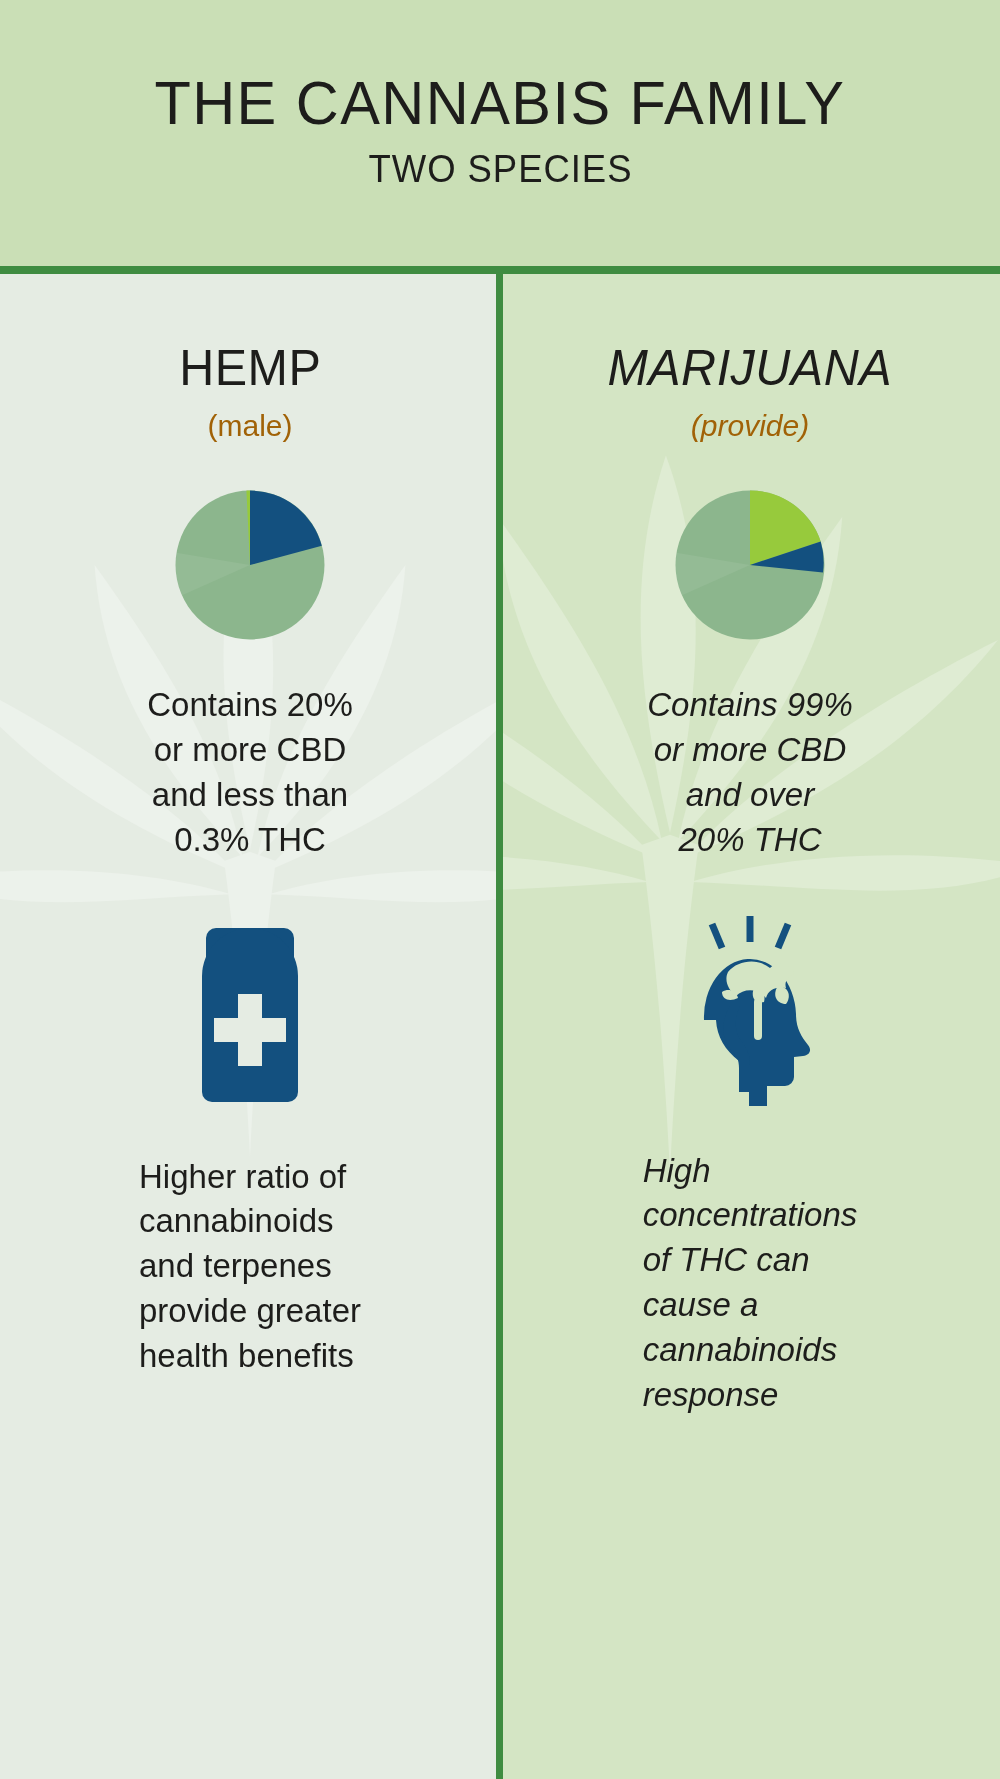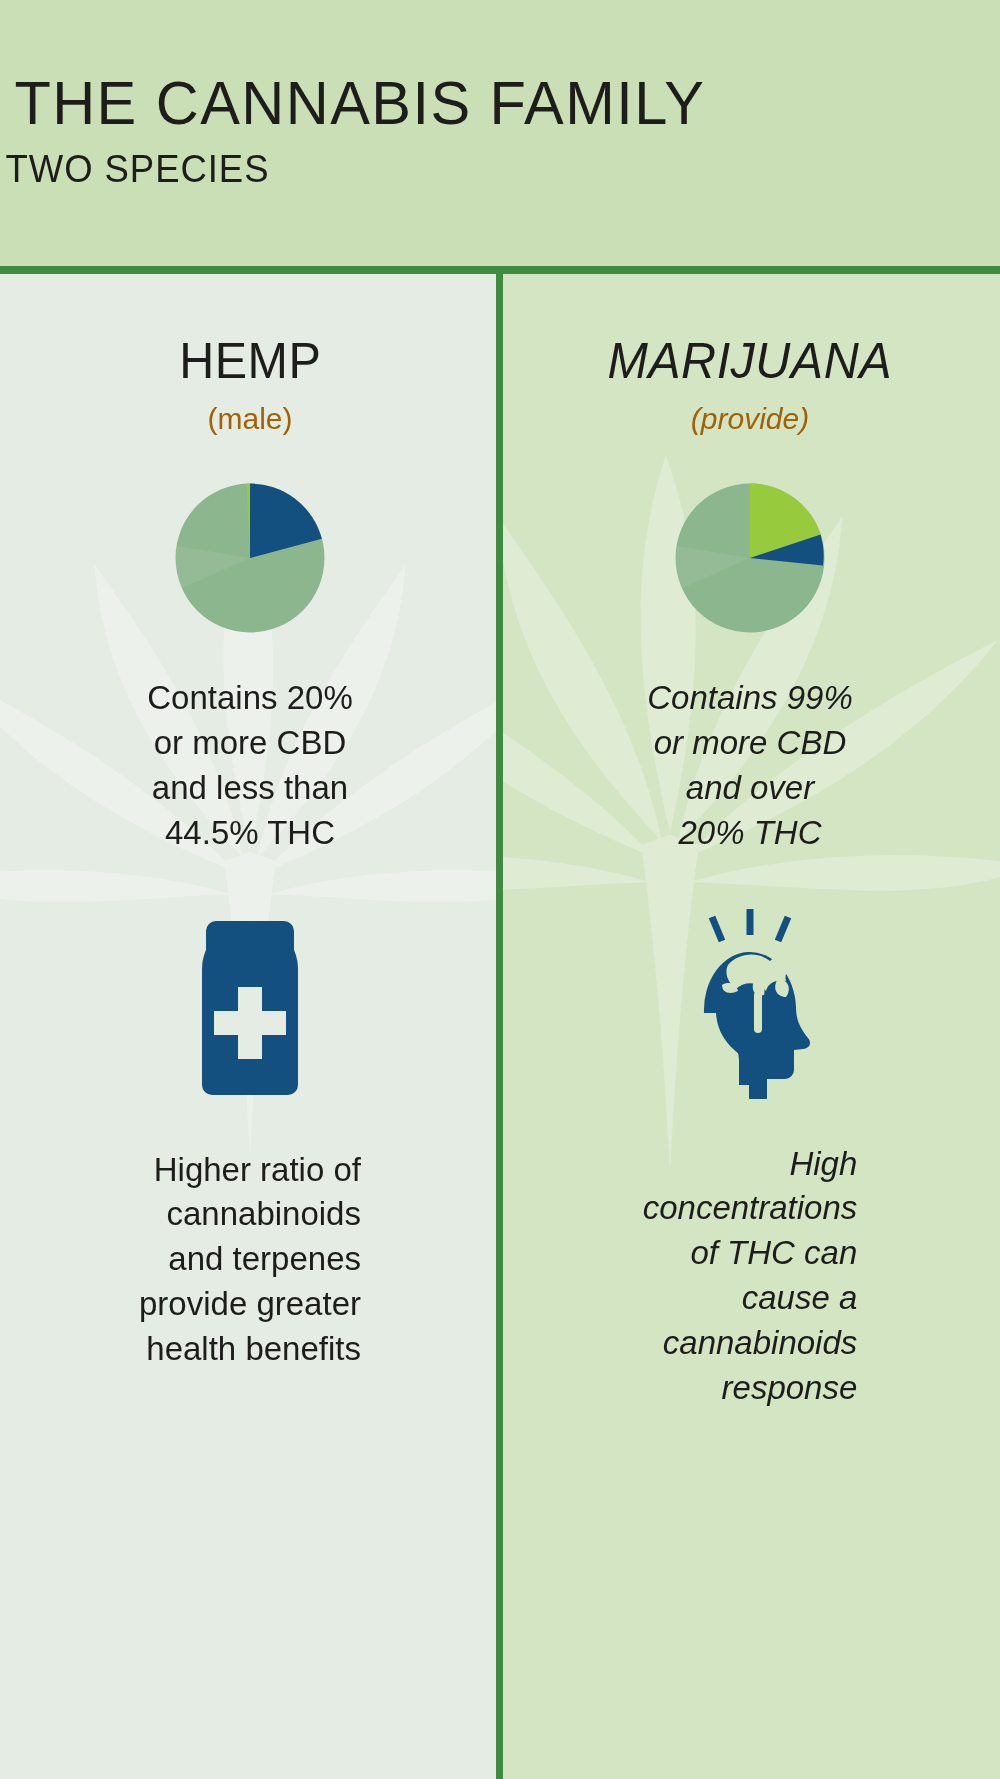--- a/index.html
+++ b/index.html
@@ -23,21 +23,21 @@
   
   .header {
     position: absolute;
     left: 0;
     top: 0;
     width: 1000px;
     height: 266px;
     background: #cadfb6;
     display: flex;
     flex-direction: column;
-    align-items: flex-start;
+    align-items: center;
     justify-content: center;
     box-sizing: border-box;
     padding-bottom: 6px;
   }
   .header-title {
     font-size: 62px;
     letter-spacing: 1.5px;
     color: #1d1d1b;
     font-weight: 400;
     line-height: 1;
@@ -102,20 +102,21 @@
     pointer-events: none;
     z-index: 0;
   }
 
   .col-inner {
     position: relative;
     z-index: 2;
     display: flex;
     flex-direction: column;
     align-items: center;
+    margin-top: 7px;
   }
 
   .species-name {
     margin-top: 62px;
     font-size: 50px;
     color: #1d1d1b;
     letter-spacing: 0.5px;
     line-height: 1;
     white-space: nowrap;
     transform: scaleX(0.97);
@@ -149,21 +150,21 @@
     align-items: center;
     justify-content: center;
   }
   .col-right .icon-wrap { margin-top: 54px; }
 
   .benefit-text {
     margin-top: 40px;
     font-size: 33px;
     line-height: 1.36;
     color: #1d1d1b;
-    text-align: right;
+    text-align: left;
     white-space: pre-line;
   }
 </style>
 </head>
 <body>
 
 <div class="poster">
 
   <div class="header">
     <div class="header-title">THE CANNABIS FAMILY</div>
@@ -200,21 +201,21 @@
 
             <path d="M100 100 L100 2 A98 98 0 0 0 95.3 2.1 Z" fill="#97ca3c"></path>
 
             <path d="M100 100 L10 140 A98 98 0 0 1 3.5 84 Z" fill="#ffffff" opacity="0.07"></path>
           </svg>
         </div>
 
         <div class="fact-text">Contains 20%
 or more CBD
 and less than
-44.5% THC</div>
+0.3% THC</div>
 
         <div class="icon-wrap">
           <svg width="124" height="190" viewBox="0 0 124 190" aria-hidden="true">
 
             <path d="M28 4 h68 a10 10 0 0 1 10 10 v28 h-88 v-28 a10 10 0 0 1 10 -10 z" fill="#13507f"></path>
 
             <path d="M14 52 a48 48 0 0 1 96 0 v116 a10 10 0 0 1 -10 10 h-76 a10 10 0 0 1 -10 -10 z" fill="#13507f"></path>
 
             <path d="M50 70 h24 v24 h24 v24 h-24 v24 h-24 v-24 h-24 v-24 h24 z" fill="#e5ece3"></path>
           </svg>

